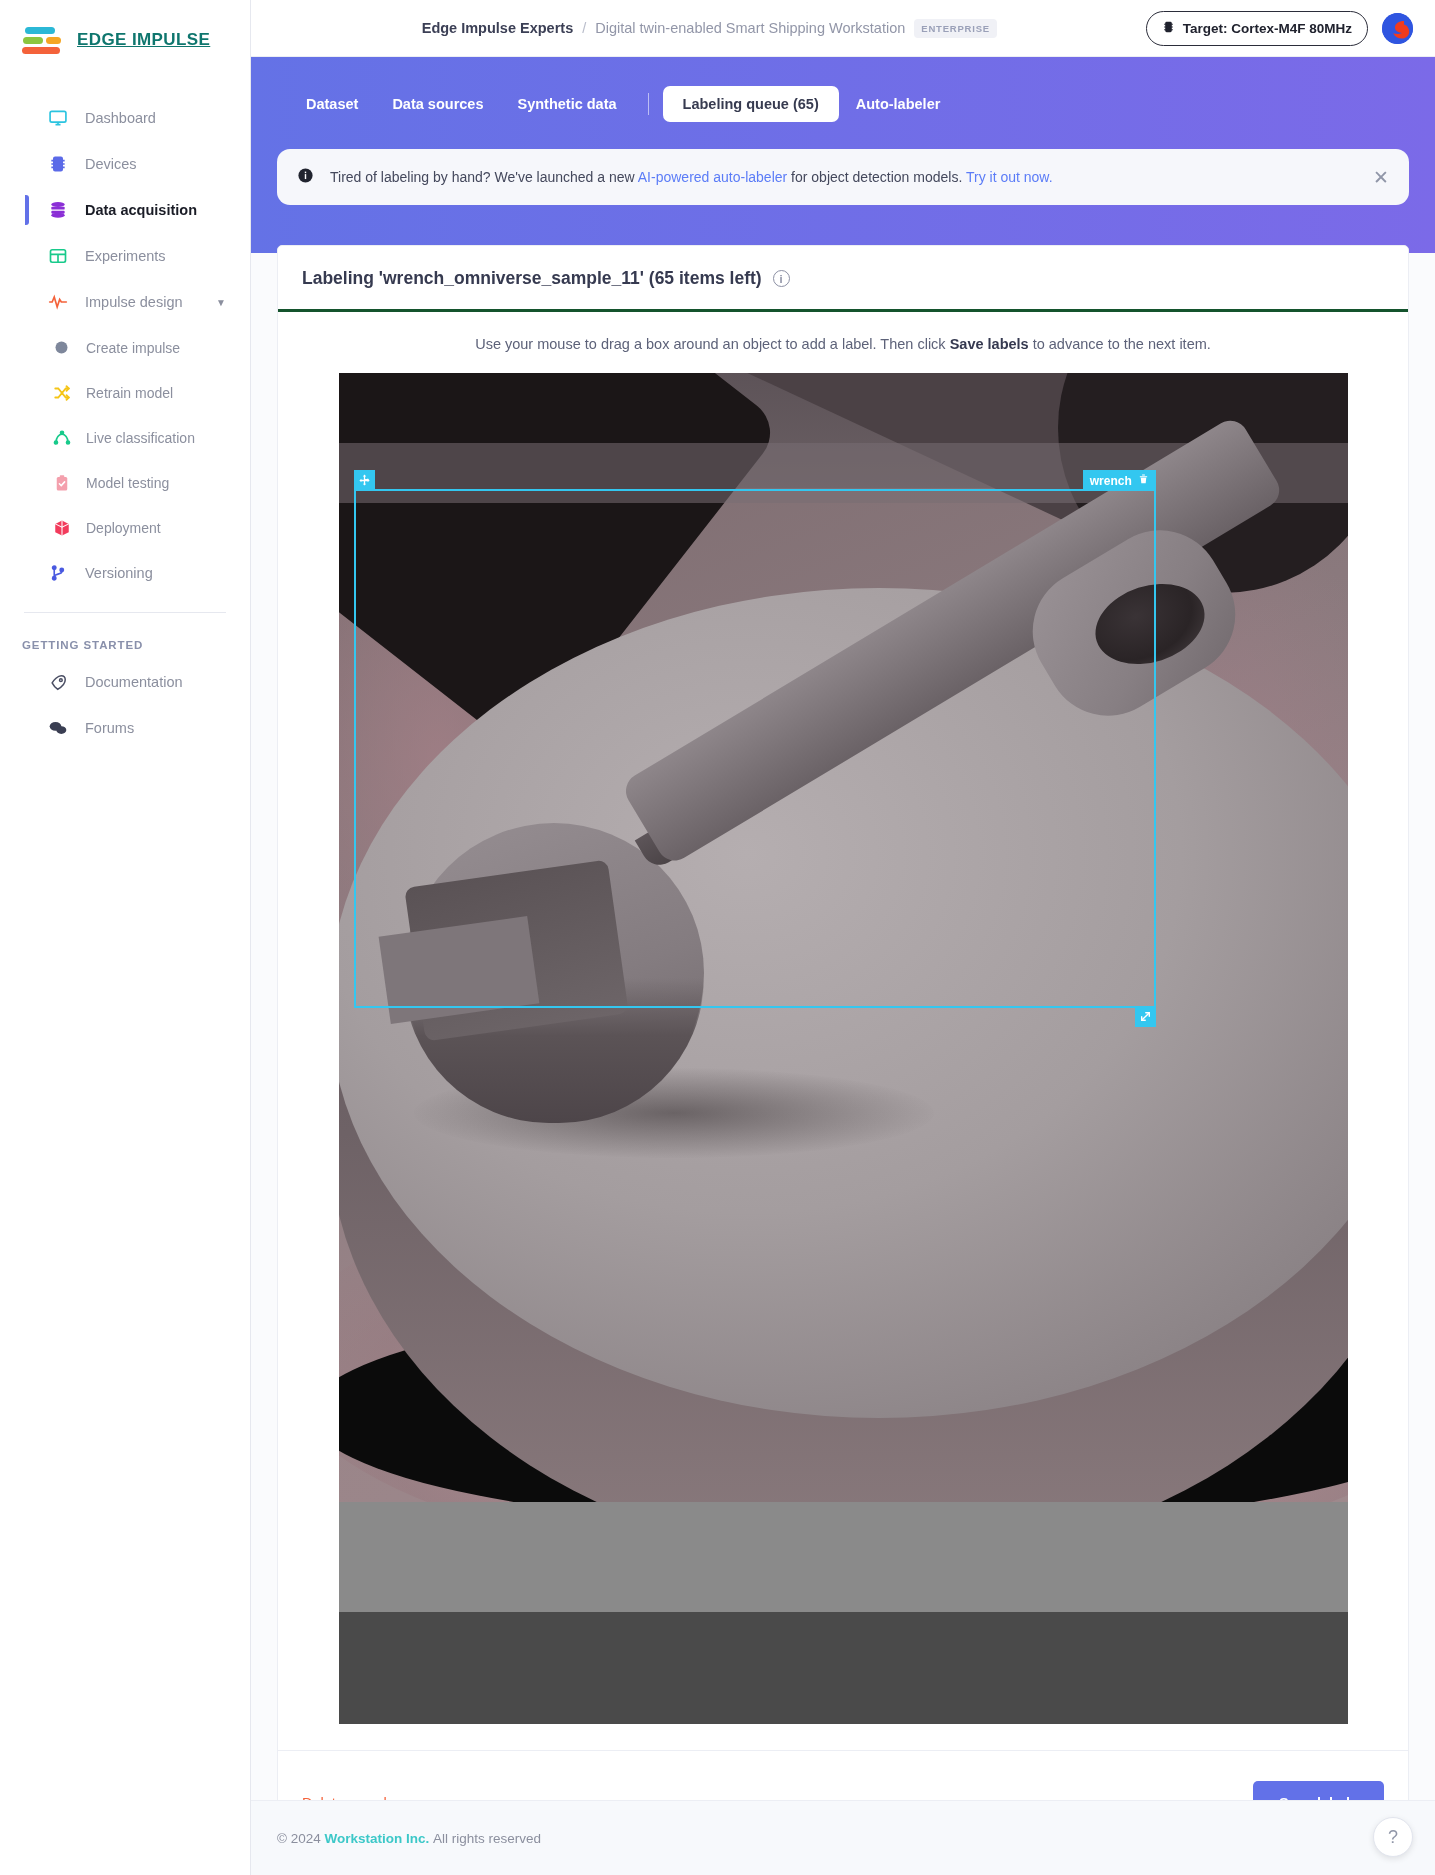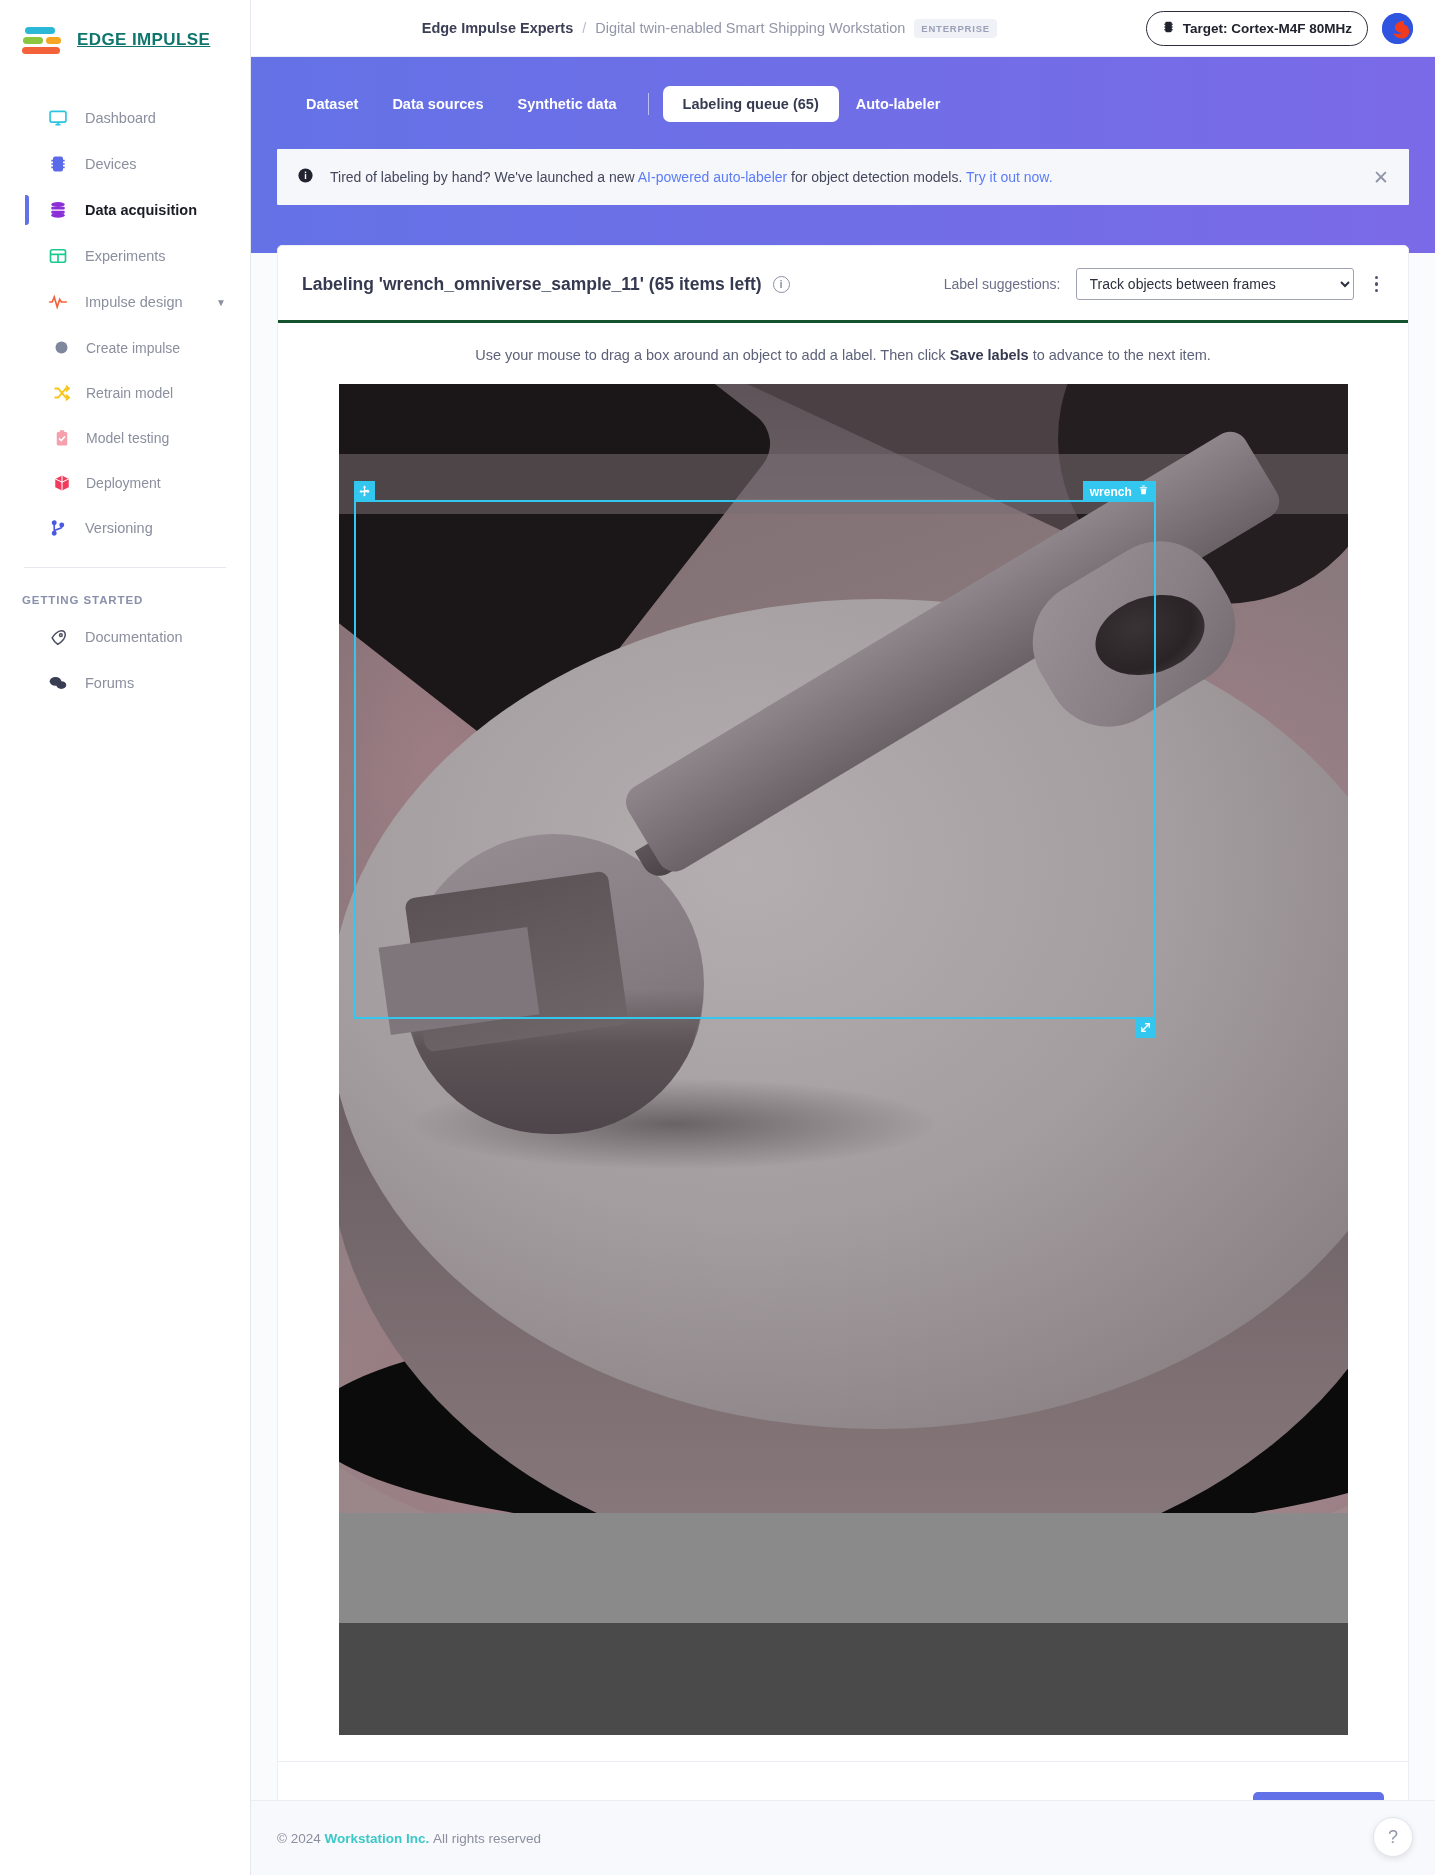--- a/index.html
+++ b/index.html
@@ -85,21 +85,21 @@
   }
   .tabs { display: flex; align-items: center; gap: 0; padding: 0 38px; height: 44px; }
   .tab {
     font-size: 14.5px; font-weight: 700; color: #ffffff;
     padding: 10px 17px; cursor: pointer; white-space: nowrap;
   }
   .tab.active { background: #ffffff; color: #373b50; border-radius: 7px; padding: 10px 20px; }
   .tab-sep { width: 1px; height: 22px; background: rgba(255,255,255,.55); margin: 0 14px; }
 
   .banner {
-    margin: 23px 26px 0 26px; background: #f6f7fb; border-radius: 1px;
+    margin: 23px 26px 0 26px; background: #f6f7fb; border-radius: 13px;
     height: 56px; display: flex; align-items: center; padding: 0 20px; gap: 16px;
   }
   .banner-text { flex: 1; font-size: 14px; color: #44485c; }
   .banner-text a { color: #5b7cf7; text-decoration: none; }
   .banner-close { font-size: 19px; color: #9096a8; cursor: pointer; line-height: 1; }
 
   
   .card {
     margin: 0 26px; background: #ffffff;
     border: 1px solid #eceef4; border-radius: 5px;
@@ -332,20 +332,31 @@
       <div class="sub-item">
         <span class="sub-icon">
           <svg width="18" height="18" viewBox="0 0 24 24" fill="none" stroke="#f5c518" stroke-width="2.4" stroke-linecap="round">
             <path d="M3 6h4l10 12h4M3 18h4l10-12h4"></path>
               <path d="M18 3l3 3-3 3M18 15l3 3-3 3"></path>
           </svg>
         </span>
         <span>Retrain model</span>
       </div>
 
+      <div class="sub-item">
+        <span class="sub-icon">
+          <svg width="18" height="18" viewBox="0 0 24 24" fill="none" stroke="#18ca8b" stroke-width="2.2" stroke-linecap="round">
+            <path d="M4 18c0-7 4-11 8-11s8 4 8 11"></path>
+              <circle cx="4" cy="18" r="2" fill="#18ca8b"></circle>
+            <circle cx="20" cy="18" r="2" fill="#18ca8b"></circle>
+              <circle cx="12" cy="5" r="2" fill="#18ca8b"></circle>
+          </svg>
+        </span>
+        <span>Live classification</span>
+      </div>
 
       <div class="sub-item">
         <span class="sub-icon">
           <svg width="18" height="18" viewBox="0 0 24 24" fill="#f4a0ad">
             <rect x="5" y="4" width="14" height="18" rx="2"></rect>
             <rect x="9" y="1.5" width="6" height="4" rx="1" fill="#f4a0ad"></rect>
             <path d="M8.5 13l2.5 2.5 4.5-5" stroke="#fff" stroke-width="2" fill="none" stroke-linecap="round"></path>
           </svg>
         </span>
         <span>Model testing</span>
@@ -450,31 +461,20 @@
         </div>
         <div class="banner-close">✕</div>
       </div>
     </div>
 
     <div class="card">
       <div class="card-head">
         <div class="card-title">
           <span>Labeling 'wrench_omniverse_sample_11' (65 items left)</span>
           <span class="info-circle">i</span>
-        </div>
-        <div class="head-right">
-          <span class="sugg-label">Label suggestions:</span>
-          <select class="sugg-select">
-            <option>Track objects between frames</option>
-          </select>
-          <div class="kebab">
-              <i></i>
-              <i></i>
-              <i></i>
-            </div>
         </div>
       </div>
 
       <div class="instructions">
         <span>Use your mouse to drag a box around an object to add a label. Then click </span><b>Save labels</b><span> to advance to the next item.</span>
       </div>
 
       <div class="canvas-wrap">
         <div class="canvas">
           <div class="scene">

